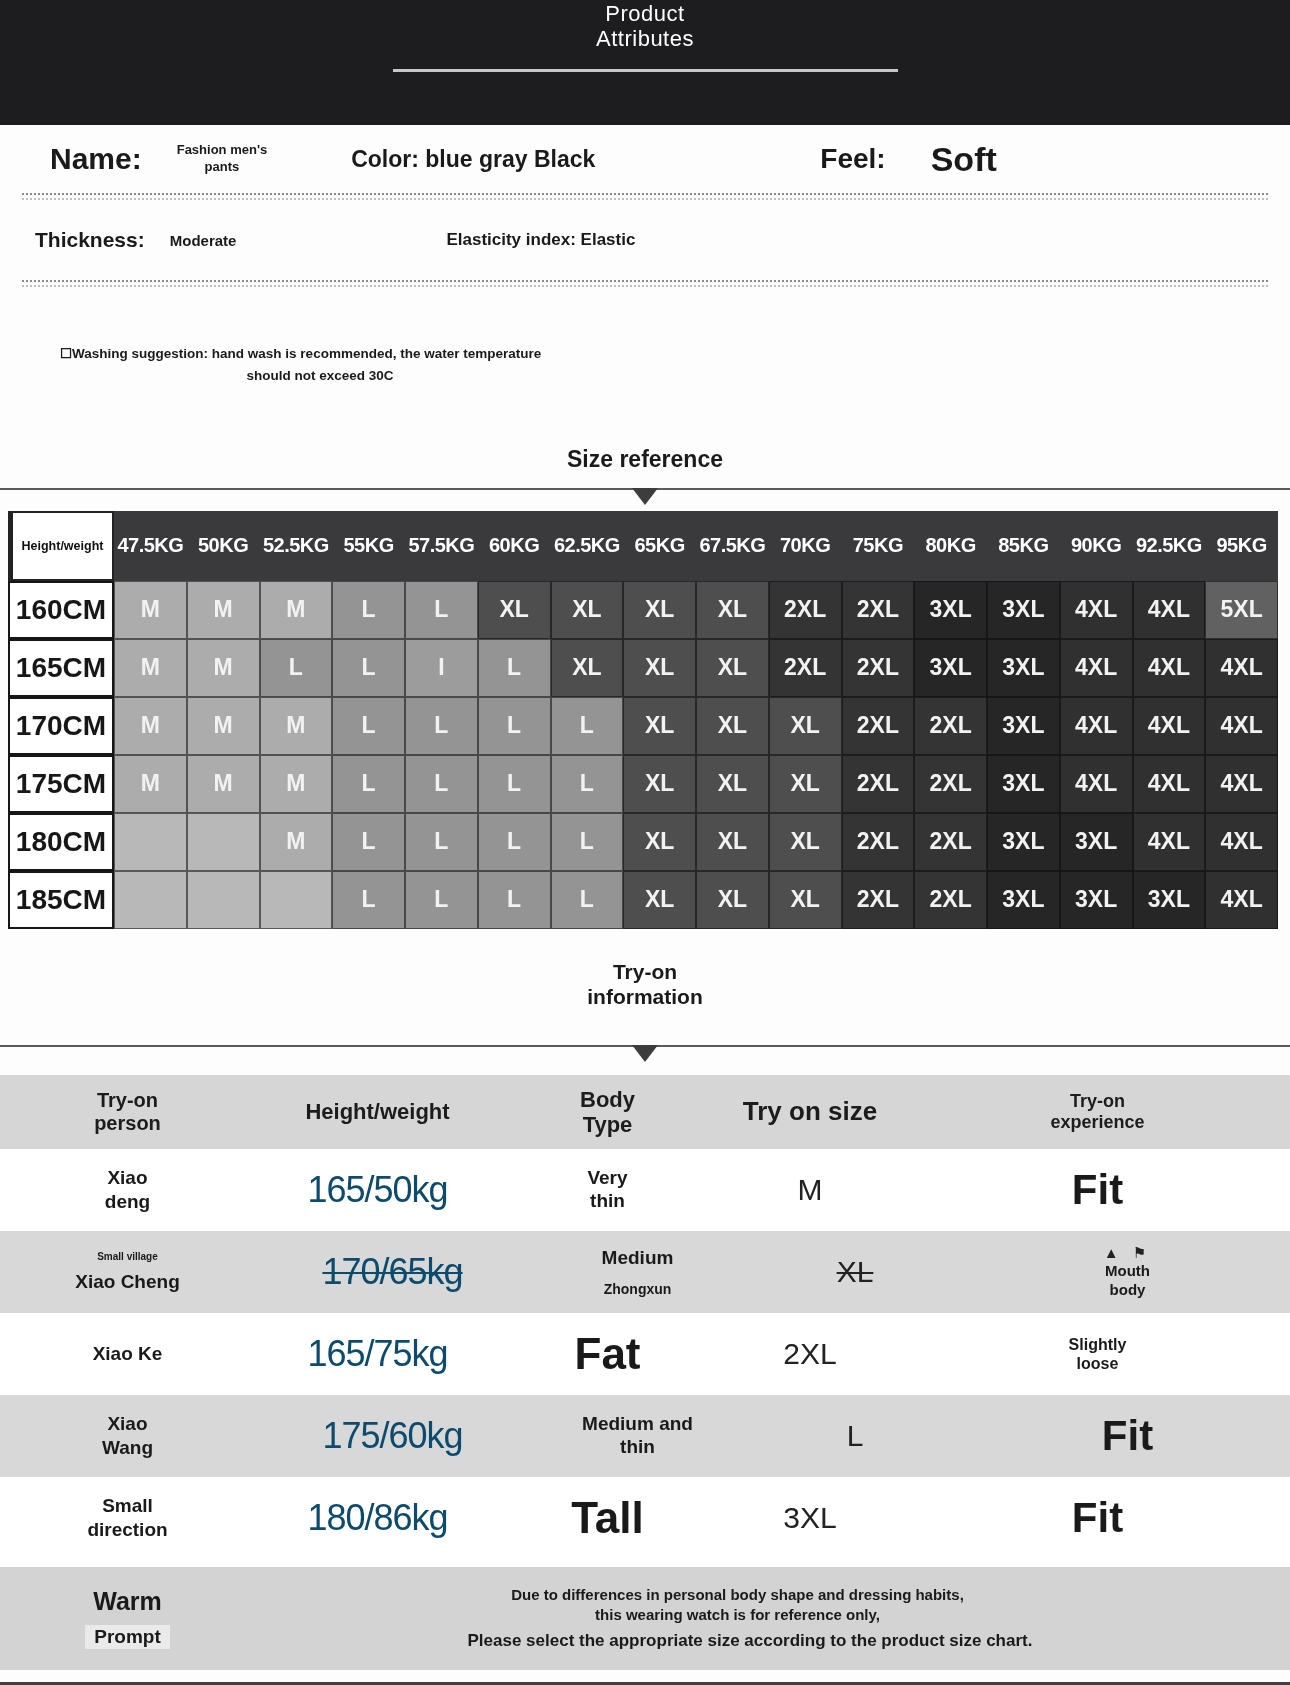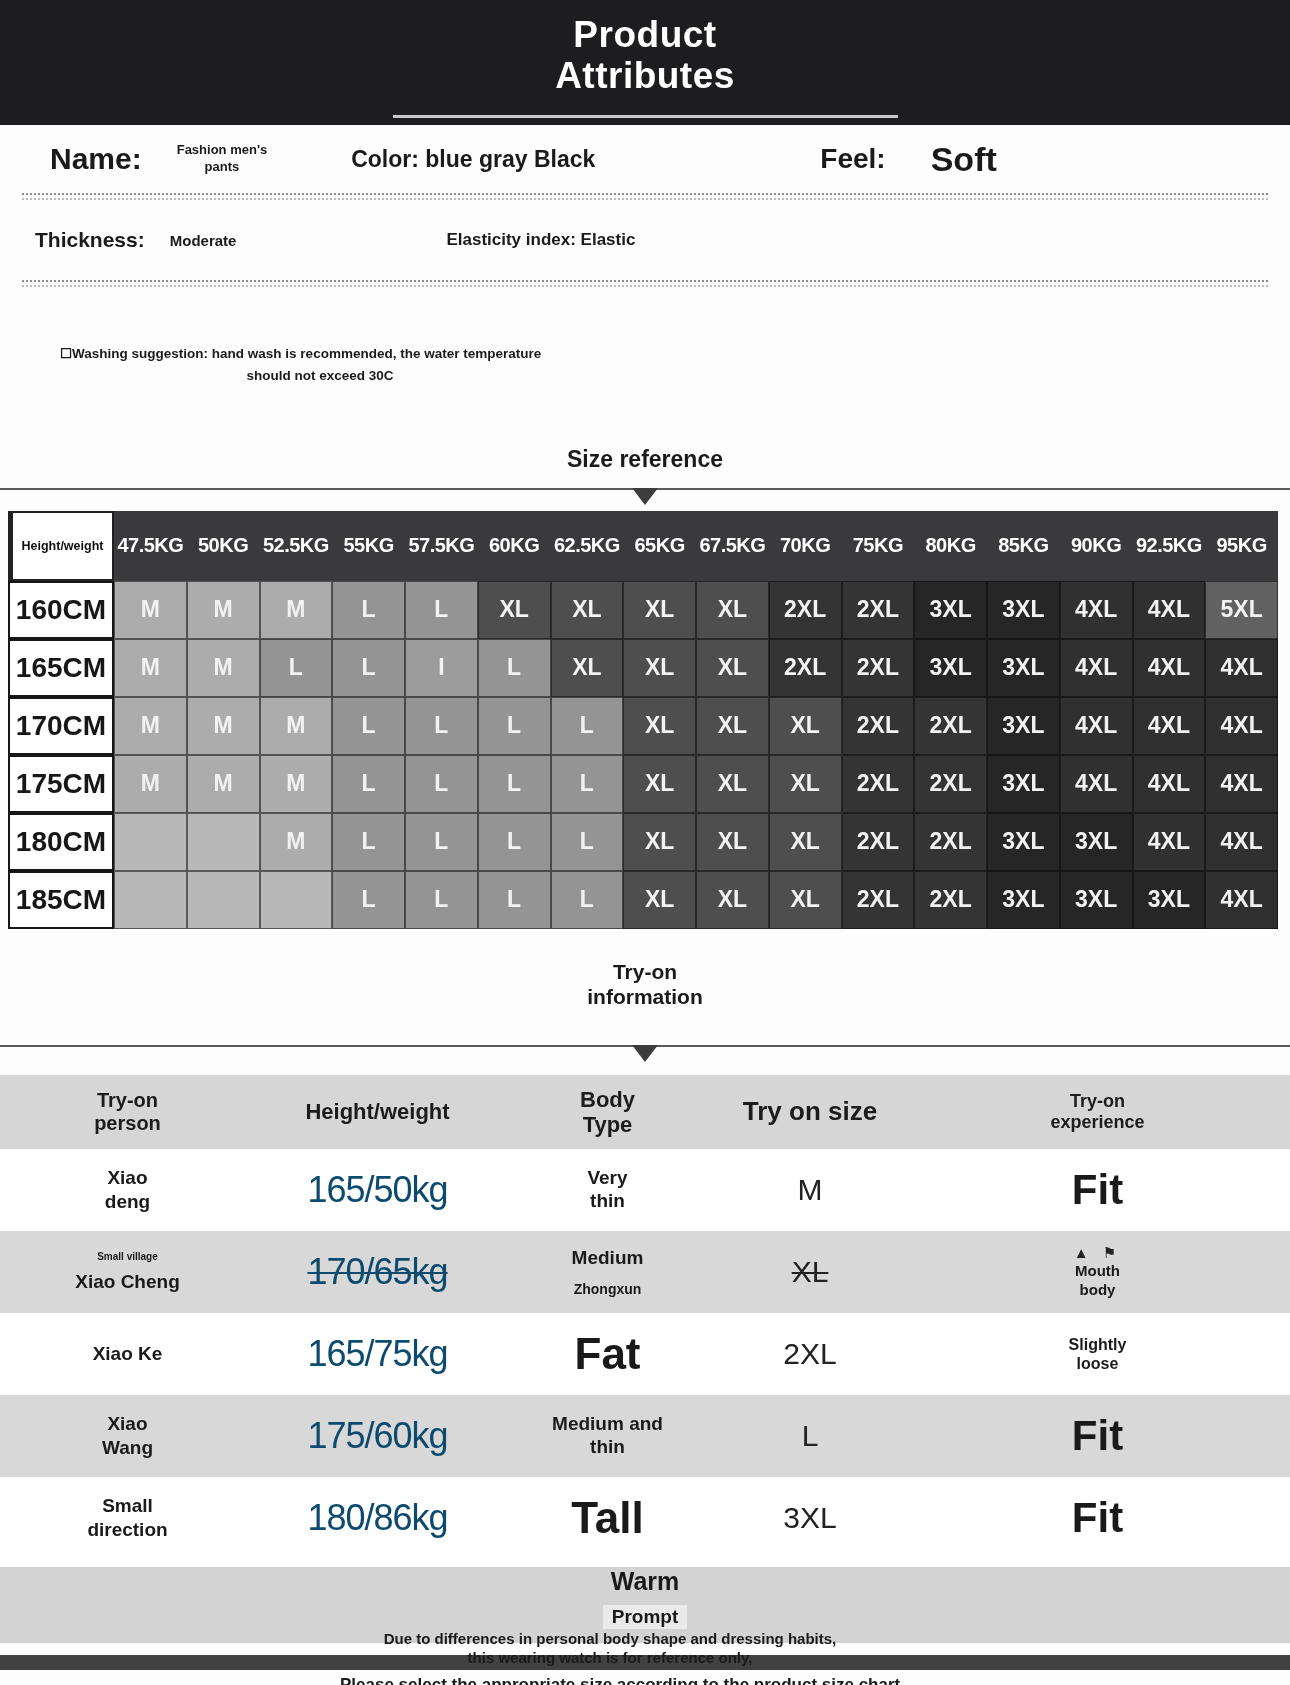--- a/index.html
+++ b/index.html
@@ -1,21 +1,21 @@
 <!DOCTYPE html>
 <html><head>
 <meta charset="utf-8">
 <style>
   html,body{margin:0;padding:0;background:#ffffff;}
   .page{position:relative;width:1290px;height:1685px;overflow:hidden;background:#fdfdfd;
         font-family:"Liberation Sans",sans-serif;color:#1a1a1a;}
 
   
   .topbar{height:125px;background:#1d1d1f;color:#ffffff;text-align:center;}
-  .topbar-title{padding-top:14px;font-size:37px;font-weight:700;line-height:1.12;
+  .topbar-title{padding-top:2px;font-size:22px;font-weight:400;line-height:1.12;
                 white-space:pre-line;letter-spacing:.5px;}
   .topbar-underline{width:505px;height:3px;background:#c7c7c7;margin:18px auto 0;}
 
   
   .attr-row1{display:flex;align-items:center;height:68px;}
   .name-label{font-size:30px;font-weight:700;margin-left:50px;}
   .name-value{font-size:13px;font-weight:700;margin-left:35px;text-align:center;
               white-space:pre-line;line-height:1.3;}
   .color-text{font-size:23px;font-weight:700;margin-left:84px;}
   .feel-label{font-size:28px;font-weight:700;margin-left:225px;}
@@ -59,36 +59,36 @@
   .divider2{margin-top:36px;}
   .tryon-table{margin-top:28px;}
   .tr-row{display:grid;grid-template-columns:255px 245px 215px 190px 1fr;align-items:center;}
   .tr-head{background:#d6d6d6;height:74px;}
   .tr-cell{display:flex;flex-direction:column;align-items:center;justify-content:center;
       text-align:center;white-space:pre-line;}
   .tr-head .tr-cell{font-weight:700;line-height:1.15;color:#1c1c1c;}
   .tr-head .h1{font-size:20px;}.tr-head .h2{font-size:22px;}.tr-head .h3{font-size:22px;}
   .tr-head .h4{font-size:26px;}.tr-head .h5{font-size:18px;}
   .tr-data{height:82px;background:#ffffff;}
-  .tr-data.alt{background:#d8d8d8;}
+  .tr-data.alt{background:#d8d8d8;gap:15px;}
   .person{font-size:19px;font-weight:700;line-height:1.25;}
   .person-small{font-size:10px;font-weight:700;margin-bottom:8px;}
   .hw{font-size:36px;font-weight:400;color:#0c4a6e;letter-spacing:-1px;}
   .body-type{font-size:19px;font-weight:700;line-height:1.2;}
   .body-type.large{font-size:44px;}
   .body-sub{font-size:14px;font-weight:700;margin-top:12px;}
   .size-val{font-size:30px;font-weight:400;color:#222;}
   .exp{font-size:16px;font-weight:700;line-height:1.2;}
   .exp.big{font-size:42px;}
   .exp-icons{font-size:15px;letter-spacing:5px;color:#222;}
   .exp-small{font-size:15px;font-weight:700;line-height:1.25;}
   .strike{text-decoration:line-through;text-decoration-thickness:2px;}
 
   
-  .warm{margin-top:8px;height:76px;background:#d3d3d3;display:flex;align-items:center;flex-direction:column;}
+  .warm{margin-top:8px;height:103px;background:#d3d3d3;display:flex;align-items:center;}
   .warm-left{width:255px;display:flex;flex-direction:column;align-items:center;}
   .warm-label{font-size:25px;font-weight:700;}
   .warm-label2{font-size:19px;font-weight:700;margin-top:9px;background:#eaeaea;padding:1px 9px;}
   .warm-right{flex:1;padding-right:70px;text-align:center;}
   .warm-t1{font-size:15px;font-weight:700;line-height:1.3;white-space:pre-line;}
   .warm-t3{font-size:17px;font-weight:700;margin-top:7px;text-align:center;padding-left:25px;}
 
   .bottom-strip{margin-top:12px;height:15px;background:#414141;}
 </style>
 </head>

